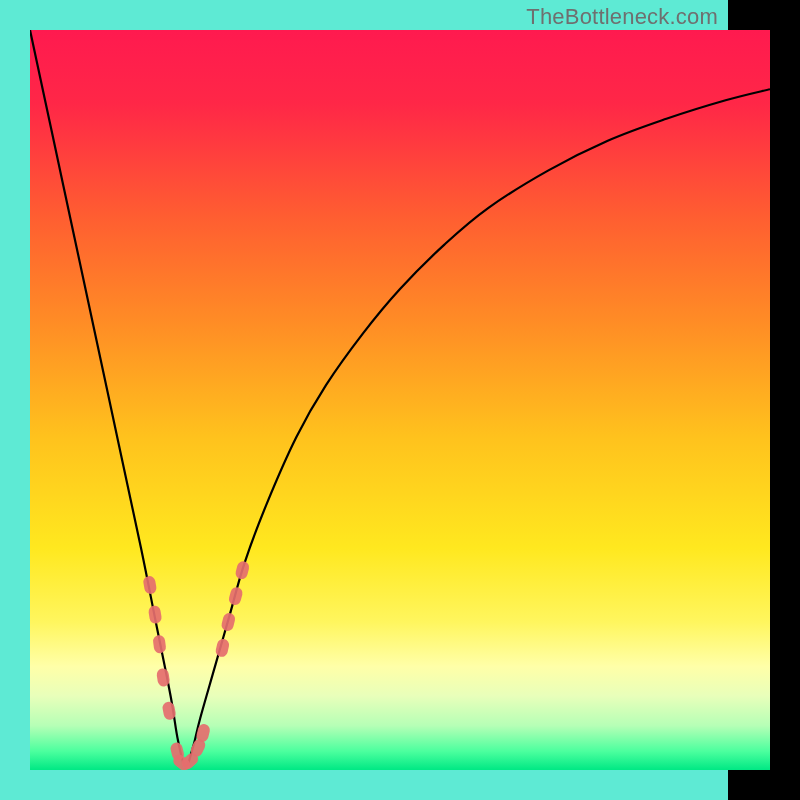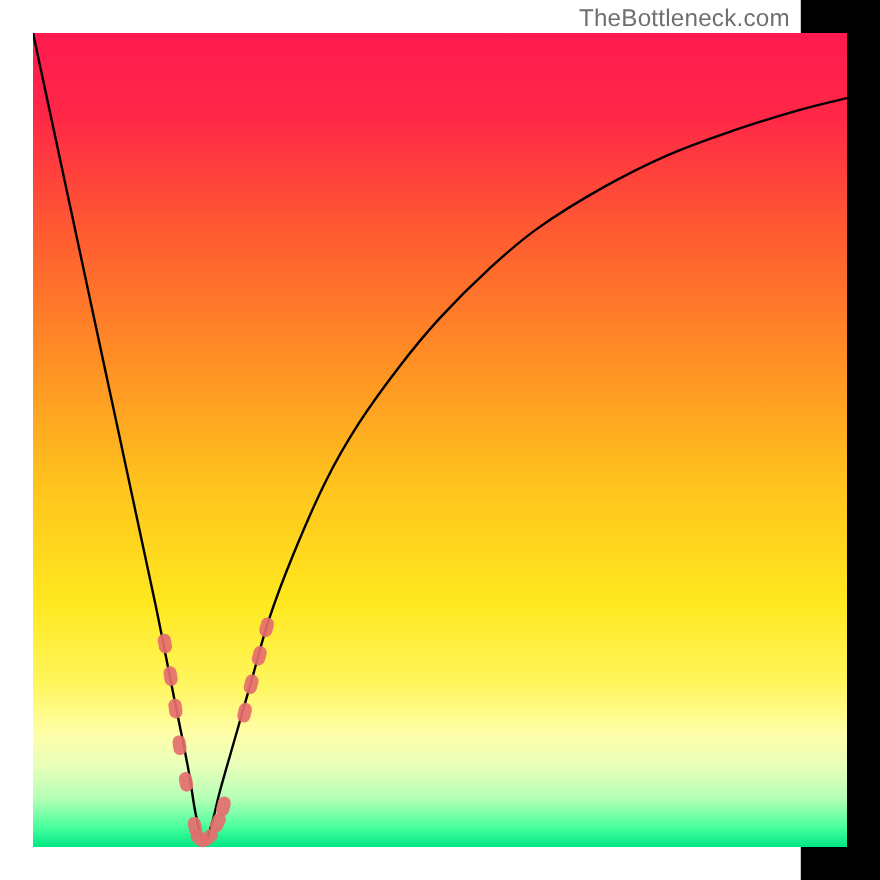--- a/index.html
+++ b/index.html
@@ -8,21 +8,21 @@
     width: 800px;
     height: 800px;
     overflow: hidden;
     background: #000;
     font-family: Arial, Helvetica, sans-serif;
   }
   .frame {
     position: absolute;
     left: 0; top: 0;
     width: 728px; height: 800px;
-    background: #ffffff;
+    background: #5eead4;
   }
   .plot {
     position: absolute;
     left: 30px;
     top: 30px;
     width: 740px;
     height: 740px;
     overflow: hidden;
   }
   .attribution {

